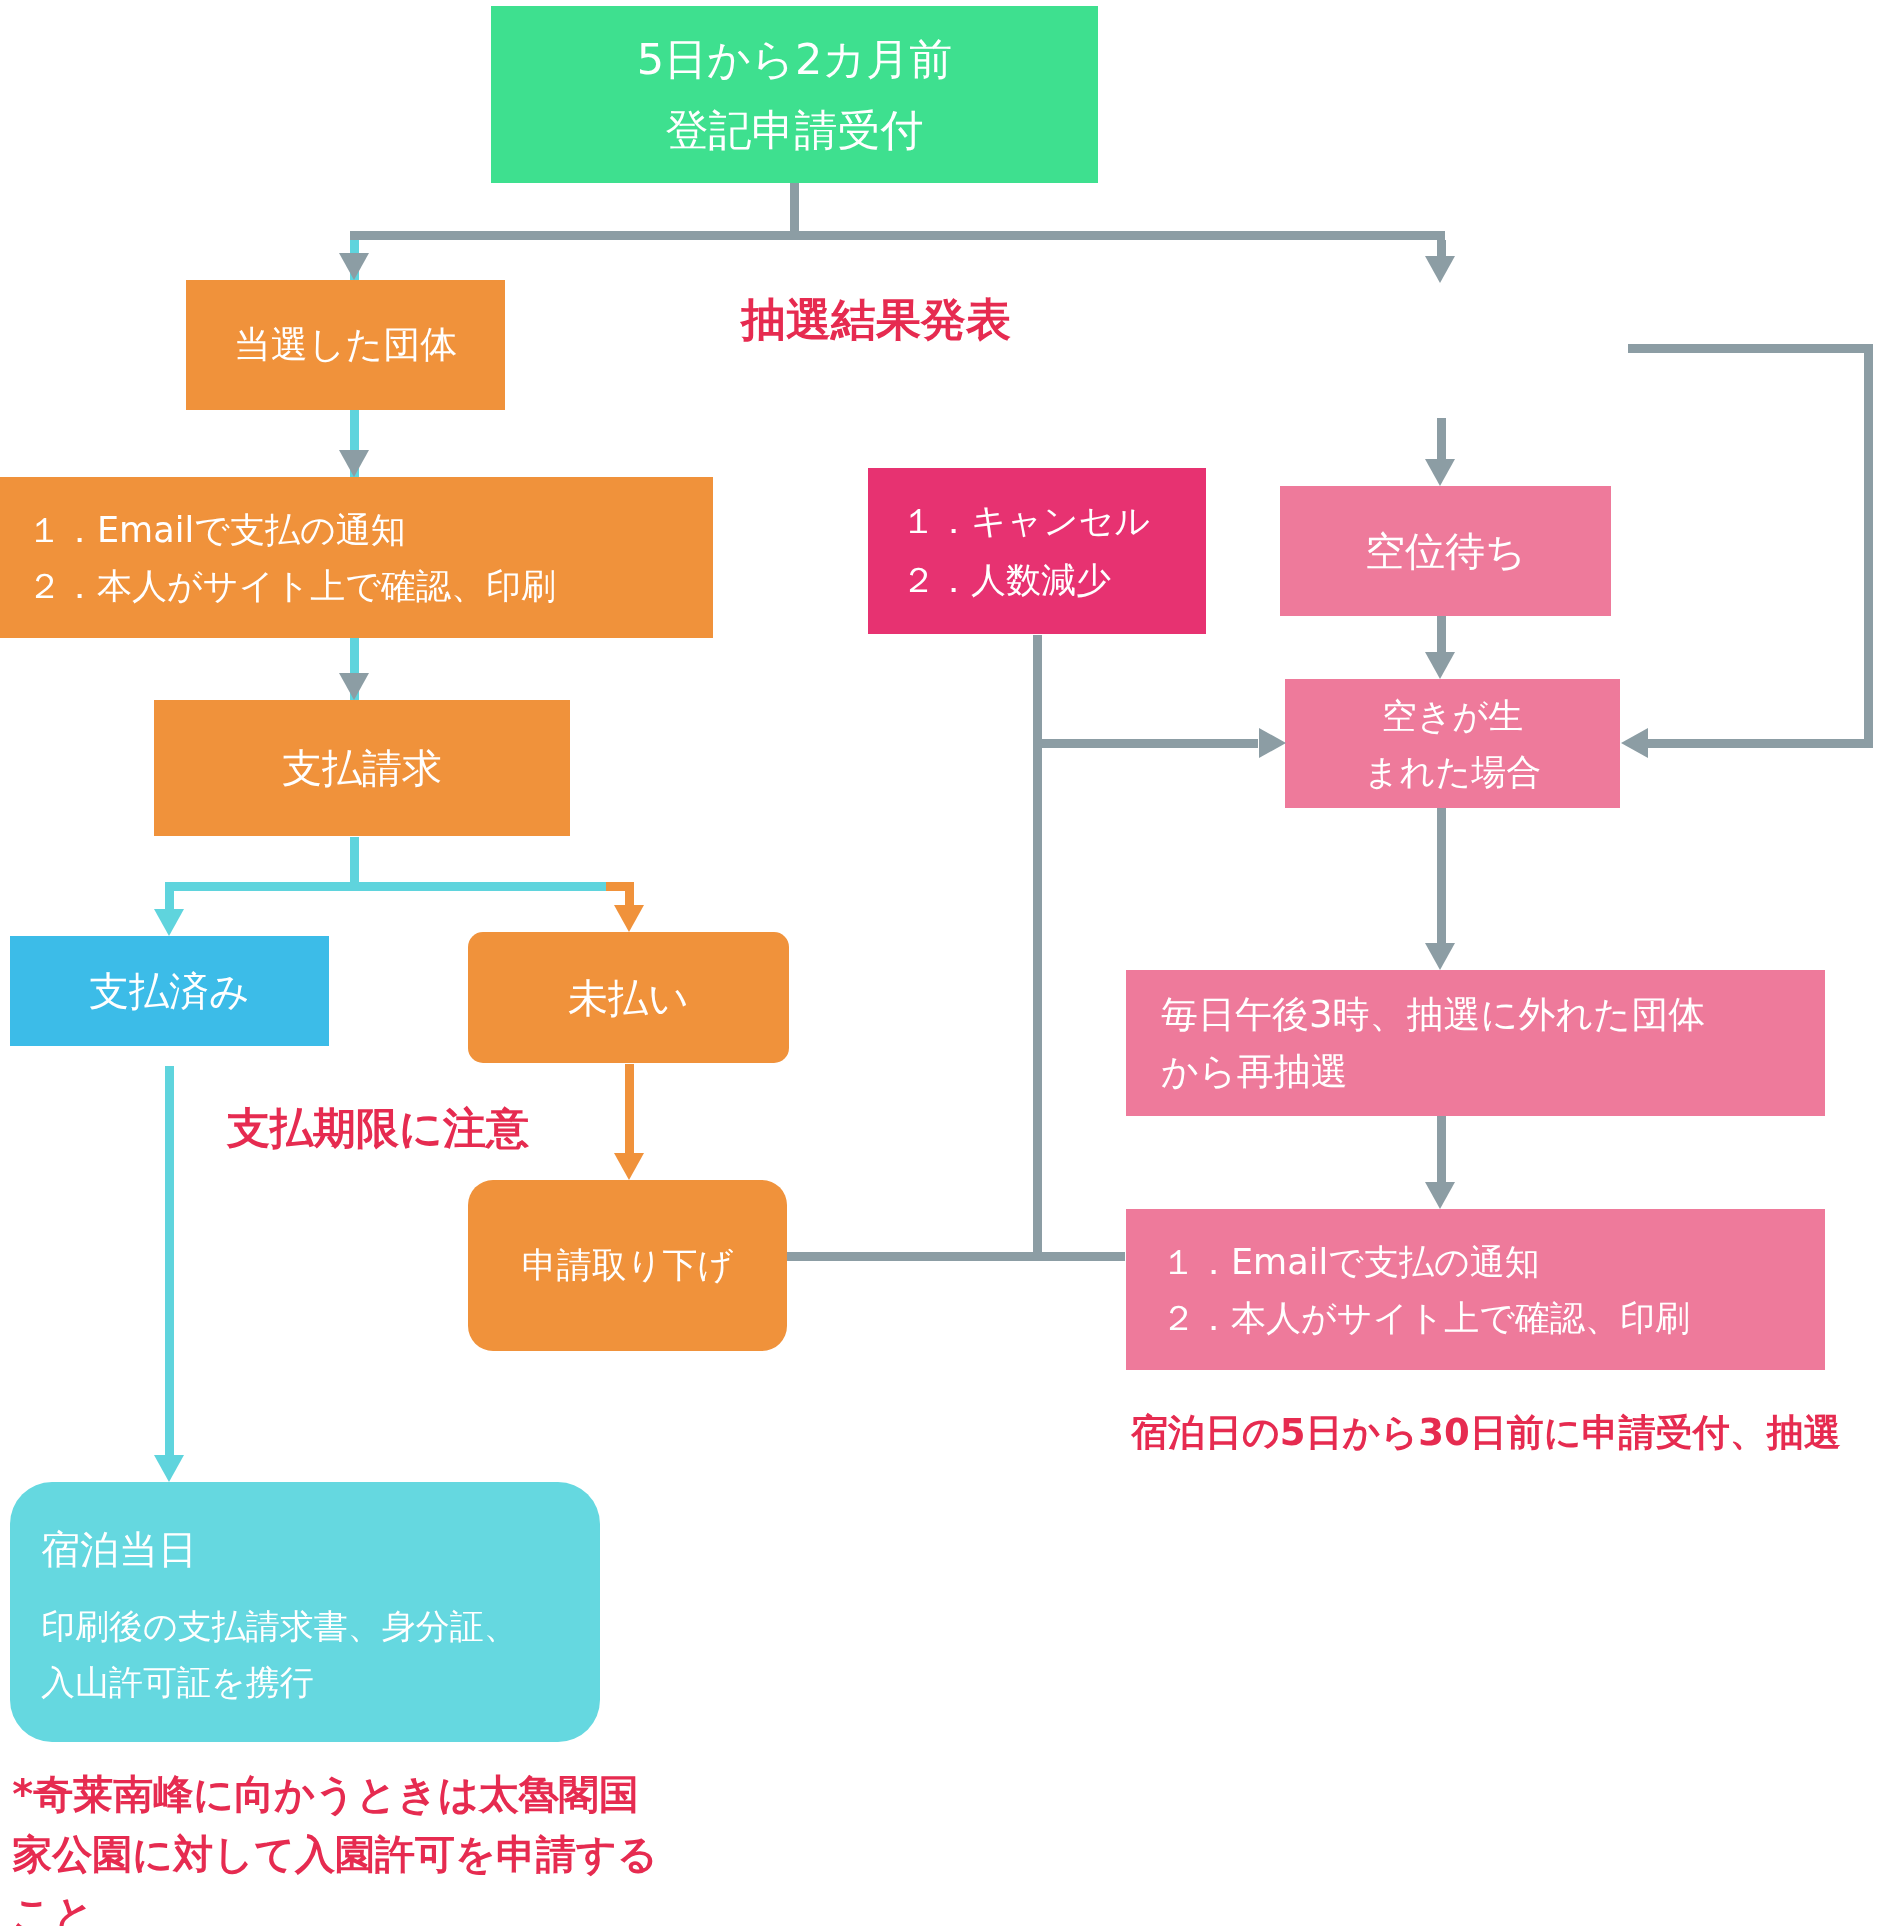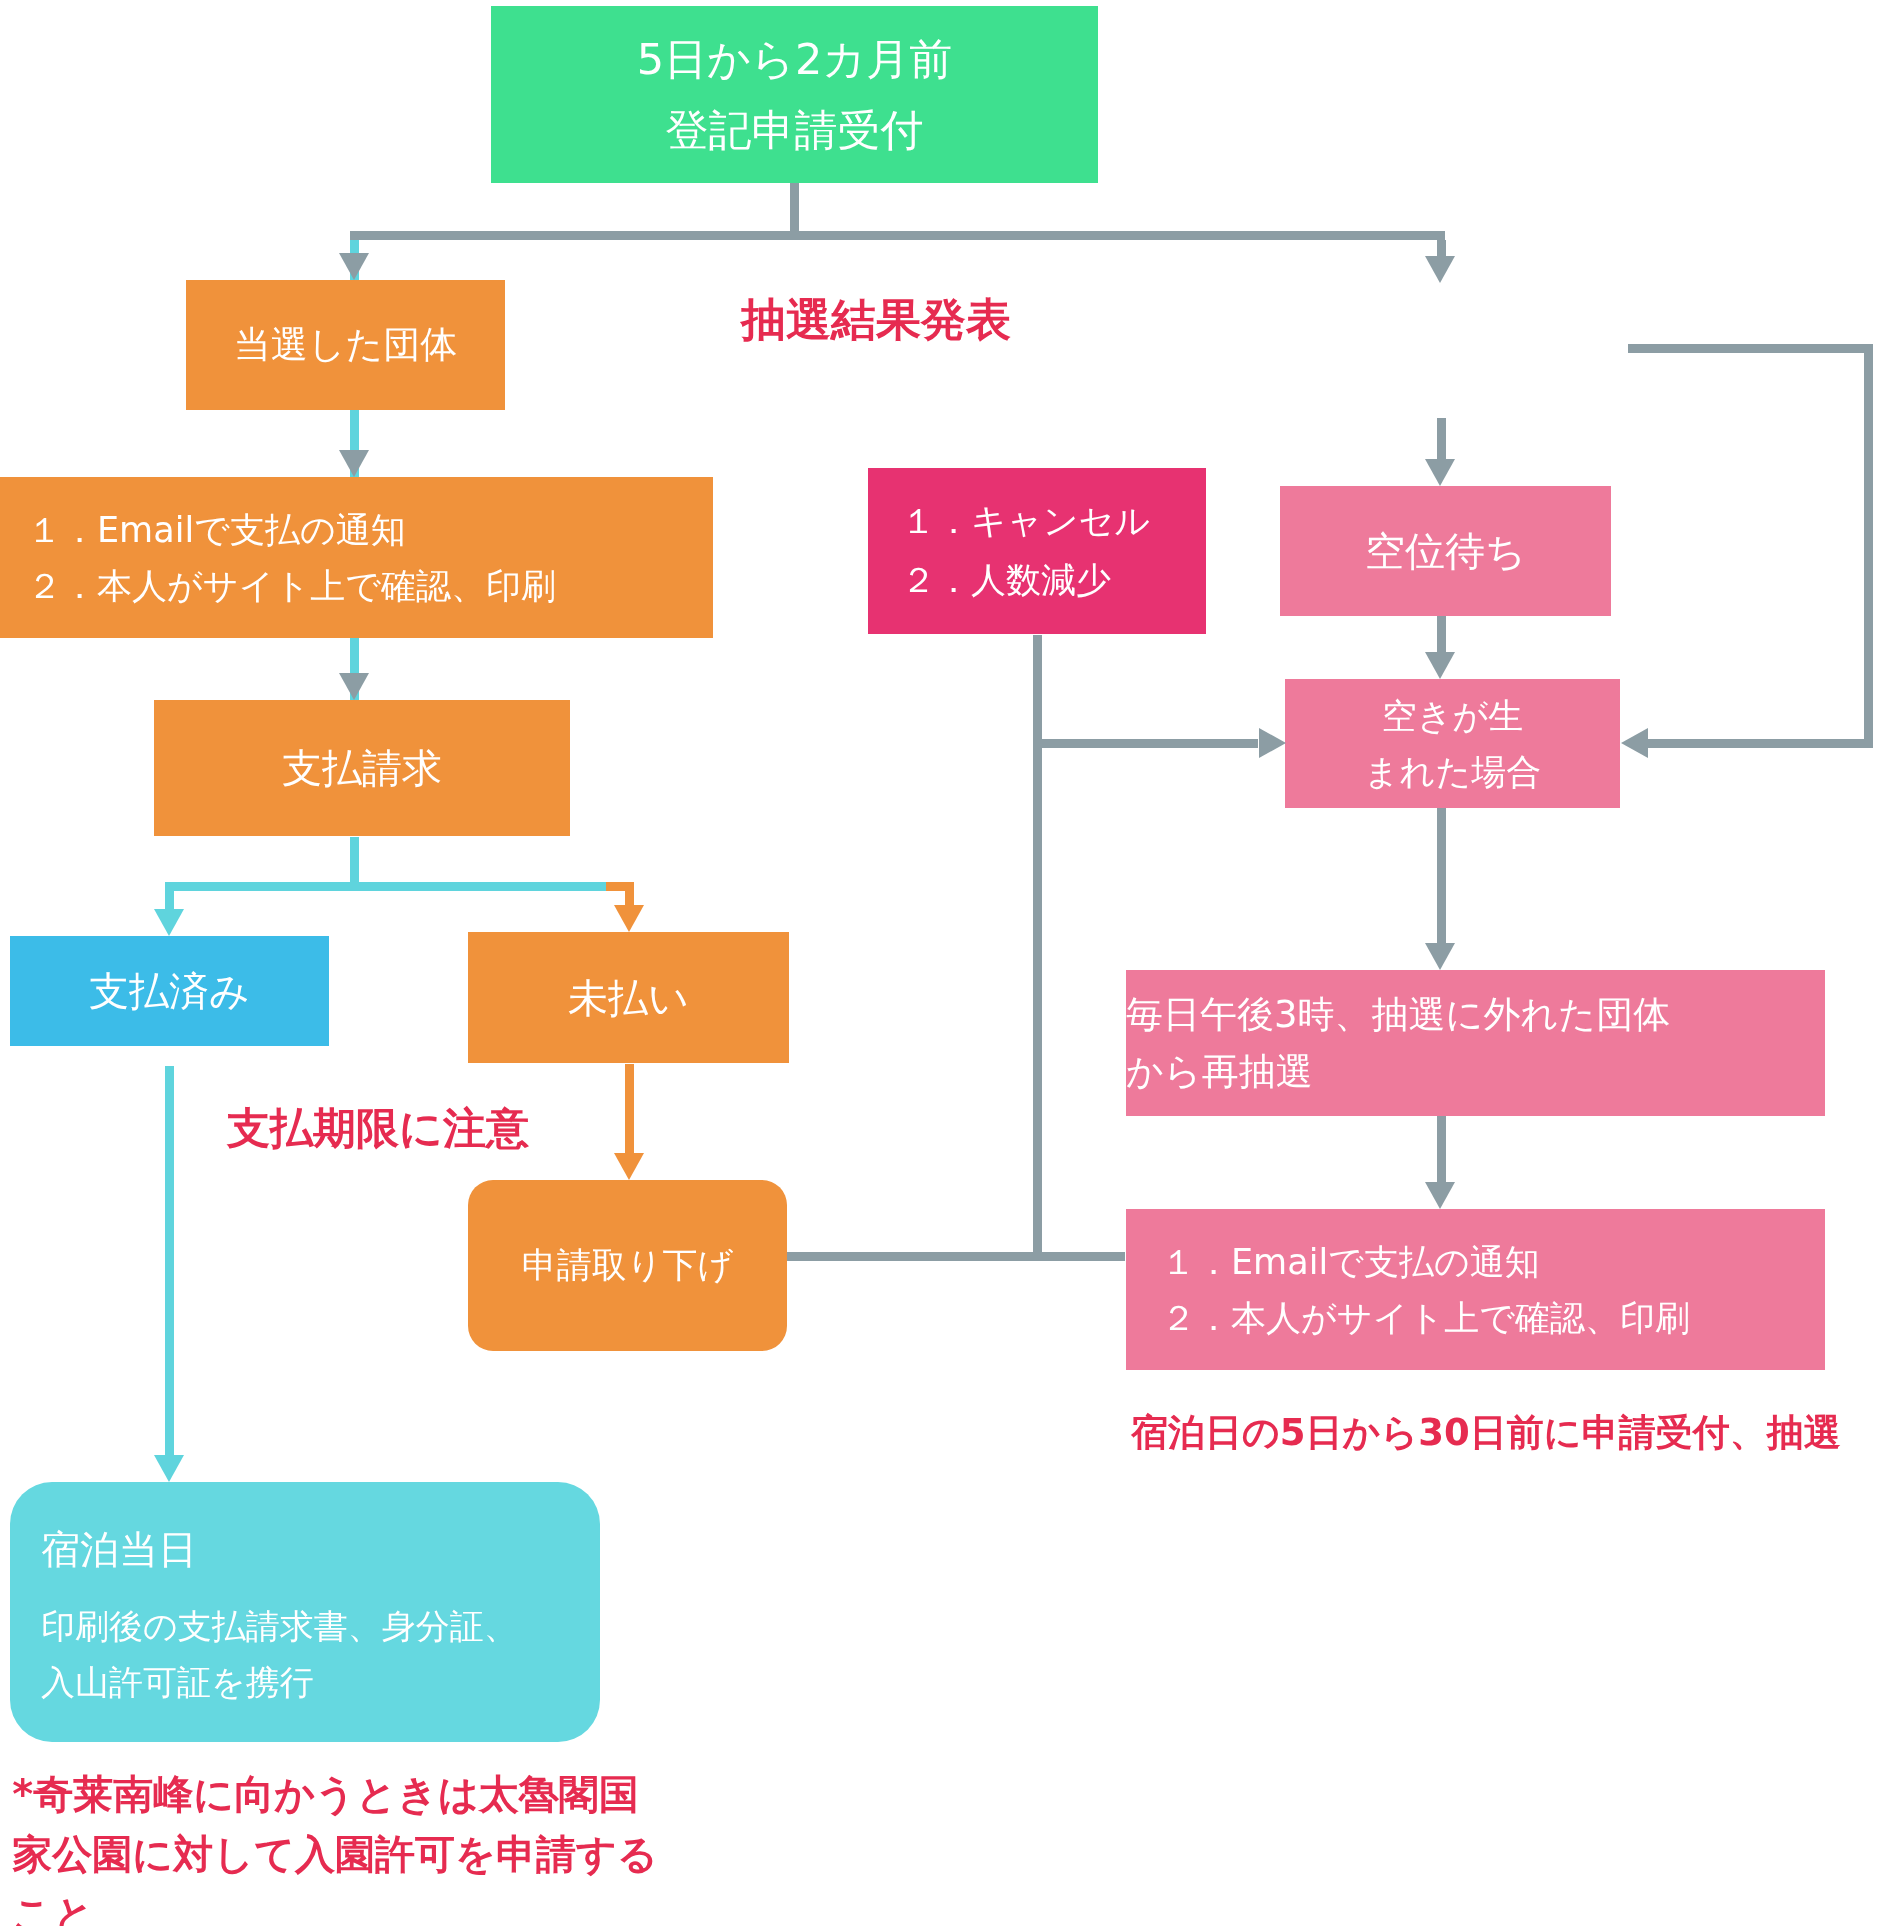--- a/index.html
+++ b/index.html
@@ -120,23 +120,23 @@
 
   <div class="node bg-pink" style="left:1280px;top:486px;width:331px;height:130px;font-size:40px;">空位待ち</div>
 
   <div class="node bg-orange" style="left:154px;top:700px;width:416px;height:136px;font-size:40px;">支払請求</div>
 
   <div class="node bg-pink" style="left:1285px;top:679px;width:335px;height:129px;font-size:35px;line-height:1.6;">空きが生
 まれた場合</div>
 
   <div class="node bg-blue" style="left:10px;top:936px;width:319px;height:110px;font-size:40px;">支払済み</div>
 
-  <div class="node bg-orange" style="left:468px;top:932px;width:321px;height:131px;font-size:40px;">未払い</div>
+  <div class="node bg-orange" style="left:468px;top:932px;width:321px;height:131px;font-size:40px;border-radius:15px;">未払い</div>
 
-  <div class="node bg-pink align-left" style="left:1126px;top:970px;width:699px;height:146px;font-size:37px;line-height:1.55;">毎日午後3時、抽選に外れた団体
+  <div class="node bg-pink align-left" style="left:1126px;top:970px;width:699px;height:146px;font-size:37px;line-height:1.55;padding-left:35px;">毎日午後3時、抽選に外れた団体
 から再抽選</div>
 
   <div class="node bg-orange" style="left:468px;top:1180px;width:319px;height:171px;font-size:35px;border-radius:25px;">申請取り下げ</div>
 
   <div class="node bg-pink align-left" style="left:1126px;top:1209px;width:699px;height:161px;font-size:35px;line-height:1.6;padding-left:35px;">１．Emailで支払の通知
 ２．本人がサイト上で確認、印刷</div>
 
   <div class="node bg-turquoise stay-box" style="left:10px;top:1482px;width:590px;height:260px;">
     <div class="stay-title">宿泊当日</div>
     <div class="stay-body">印刷後の支払請求書、身分証、

